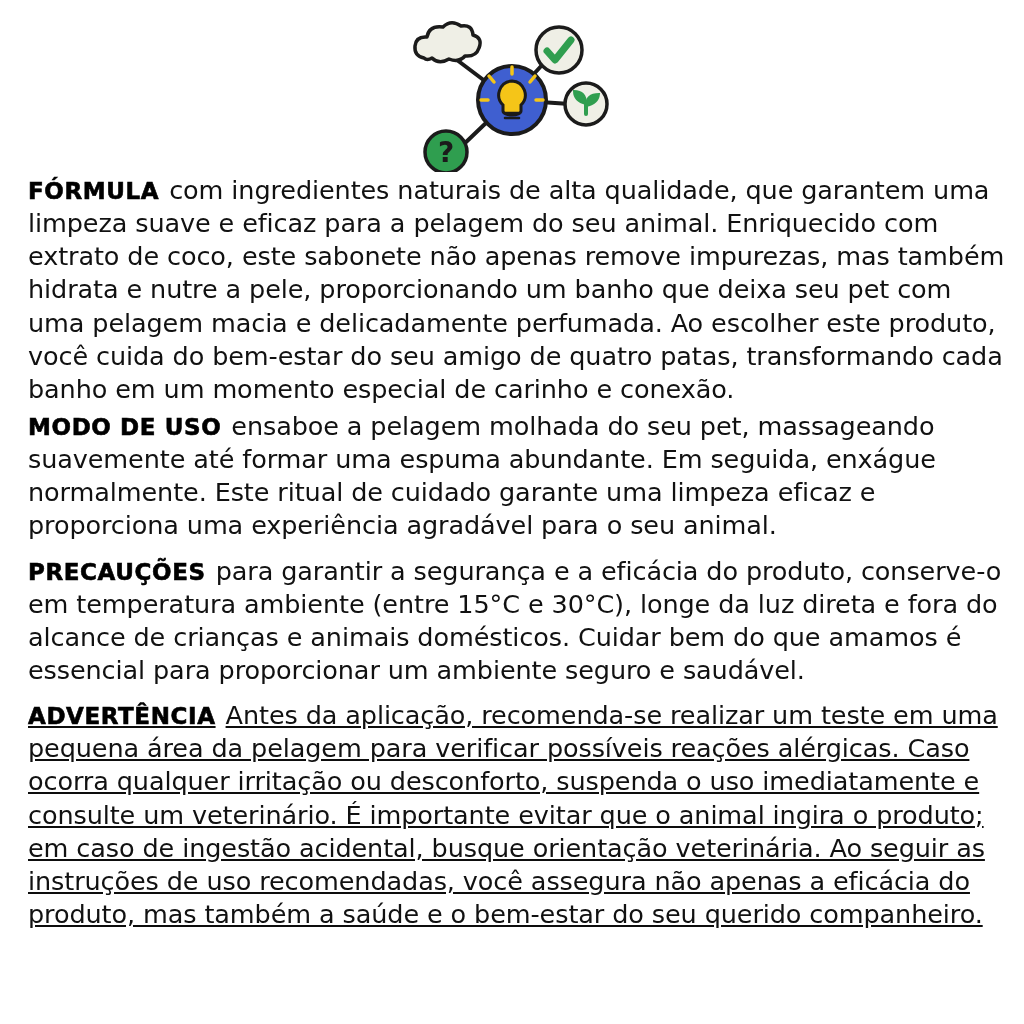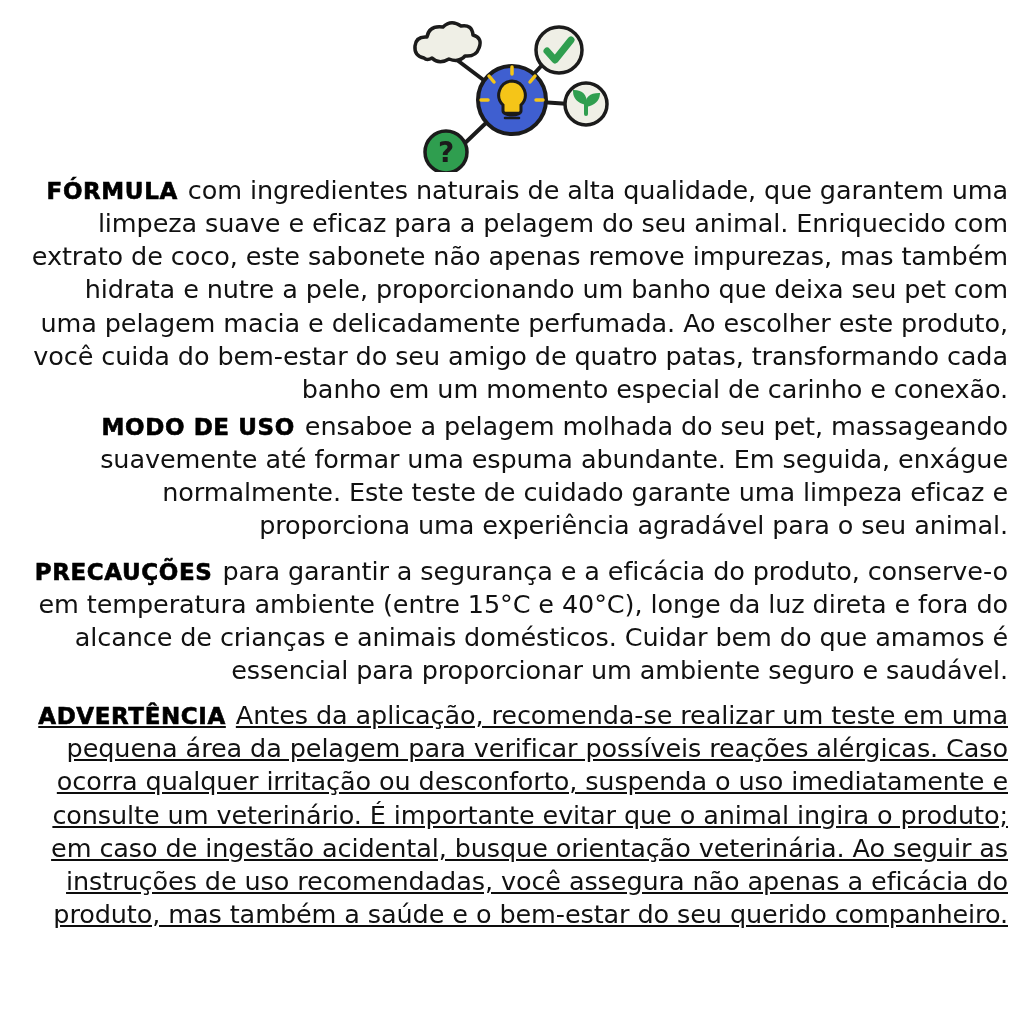--- a/index.html
+++ b/index.html
@@ -42,21 +42,21 @@
   
   .content {
     width: 100%;
     max-width: 1000px;
     display: flex;
     flex-direction: column;
     align-items: stretch;
   }
 
   .block {
-    text-align: right;
+    text-align: left;
     font-size: 25.5px;
     line-height: 1.30;
     letter-spacing: -0.1px;
     margin: 0 0 12px 12px;
     font-family: "DejaVu Sans", sans-serif;
     font-weight: 400;
   }
   .block:last-child { margin-bottom: 0; text-decoration: underline; }
 
   .block .heading {
@@ -127,25 +127,25 @@
     </svg>
   </div>
 
   <div class="content">
 
     <p class="block tight">
       <span class="heading">FÓRMULA</span><span class="body">com ingredientes naturais de alta qualidade, que garantem uma limpeza suave e eficaz para a pelagem do seu animal. Enriquecido com extrato de coco, este sabonete não apenas remove impurezas, mas também hidrata e nutre a pele, proporcionando um banho que deixa seu pet com uma pelagem macia e delicadamente perfumada. Ao escolher este produto, você cuida do bem-estar do seu amigo de quatro patas, transformando cada banho em um momento especial de carinho e conexão.</span>
     </p>
 
     <p class="block">
-      <span class="heading">MODO DE USO</span><span class="body">ensaboe a pelagem molhada do seu pet, massageando suavemente até formar uma espuma abundante. Em seguida, enxágue normalmente. Este teste de cuidado garante uma limpeza eficaz e proporciona uma experiência agradável para o seu animal.</span>
+      <span class="heading">MODO DE USO</span><span class="body">ensaboe a pelagem molhada do seu pet, massageando suavemente até formar uma espuma abundante. Em seguida, enxágue normalmente. Este ritual de cuidado garante uma limpeza eficaz e proporciona uma experiência agradável para o seu animal.</span>
     </p>
 
     <p class="block">
-      <span class="heading">PRECAUÇÕES</span><span class="body">para garantir a segurança e a eficácia do produto, conserve-o em temperatura ambiente (entre 15°C e 40°C), longe da luz direta e fora do alcance de crianças e animais domésticos. Cuidar bem do que amamos é essencial para proporcionar um ambiente seguro e saudável.</span>
+      <span class="heading">PRECAUÇÕES</span><span class="body">para garantir a segurança e a eficácia do produto, conserve-o em temperatura ambiente (entre 15°C e 30°C), longe da luz direta e fora do alcance de crianças e animais domésticos. Cuidar bem do que amamos é essencial para proporcionar um ambiente seguro e saudável.</span>
     </p>
 
     <p class="block">
       <span class="heading">ADVERTÊNCIA</span><span class="body">Antes da aplicação, recomenda-se realizar um teste em uma pequena área da pelagem para verificar possíveis reações alérgicas. Caso ocorra qualquer irritação ou desconforto, suspenda o uso imediatamente e consulte um veterinário. É importante evitar que o animal ingira o produto; em caso de ingestão acidental, busque orientação veterinária. Ao seguir as instruções de uso recomendadas, você assegura não apenas a eficácia do produto, mas também a saúde e o bem-estar do seu querido companheiro.</span>
     </p>
 
   </div>
 </div>
 
 </body></html>

